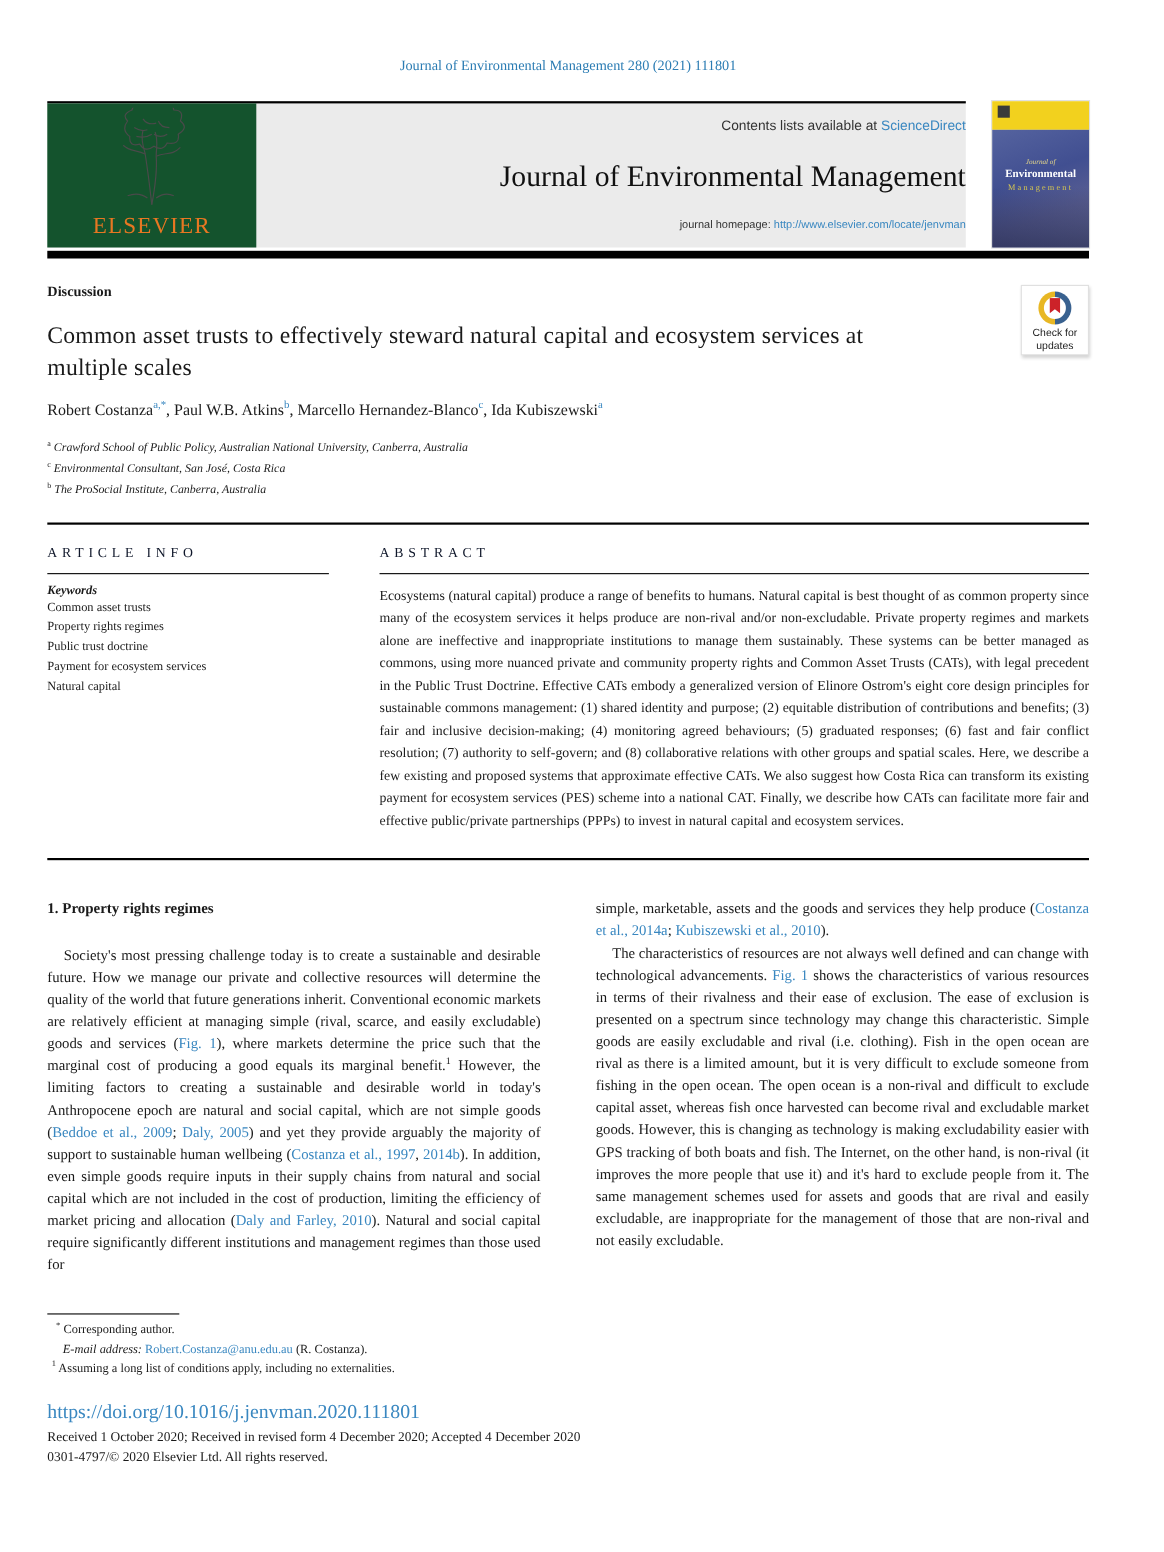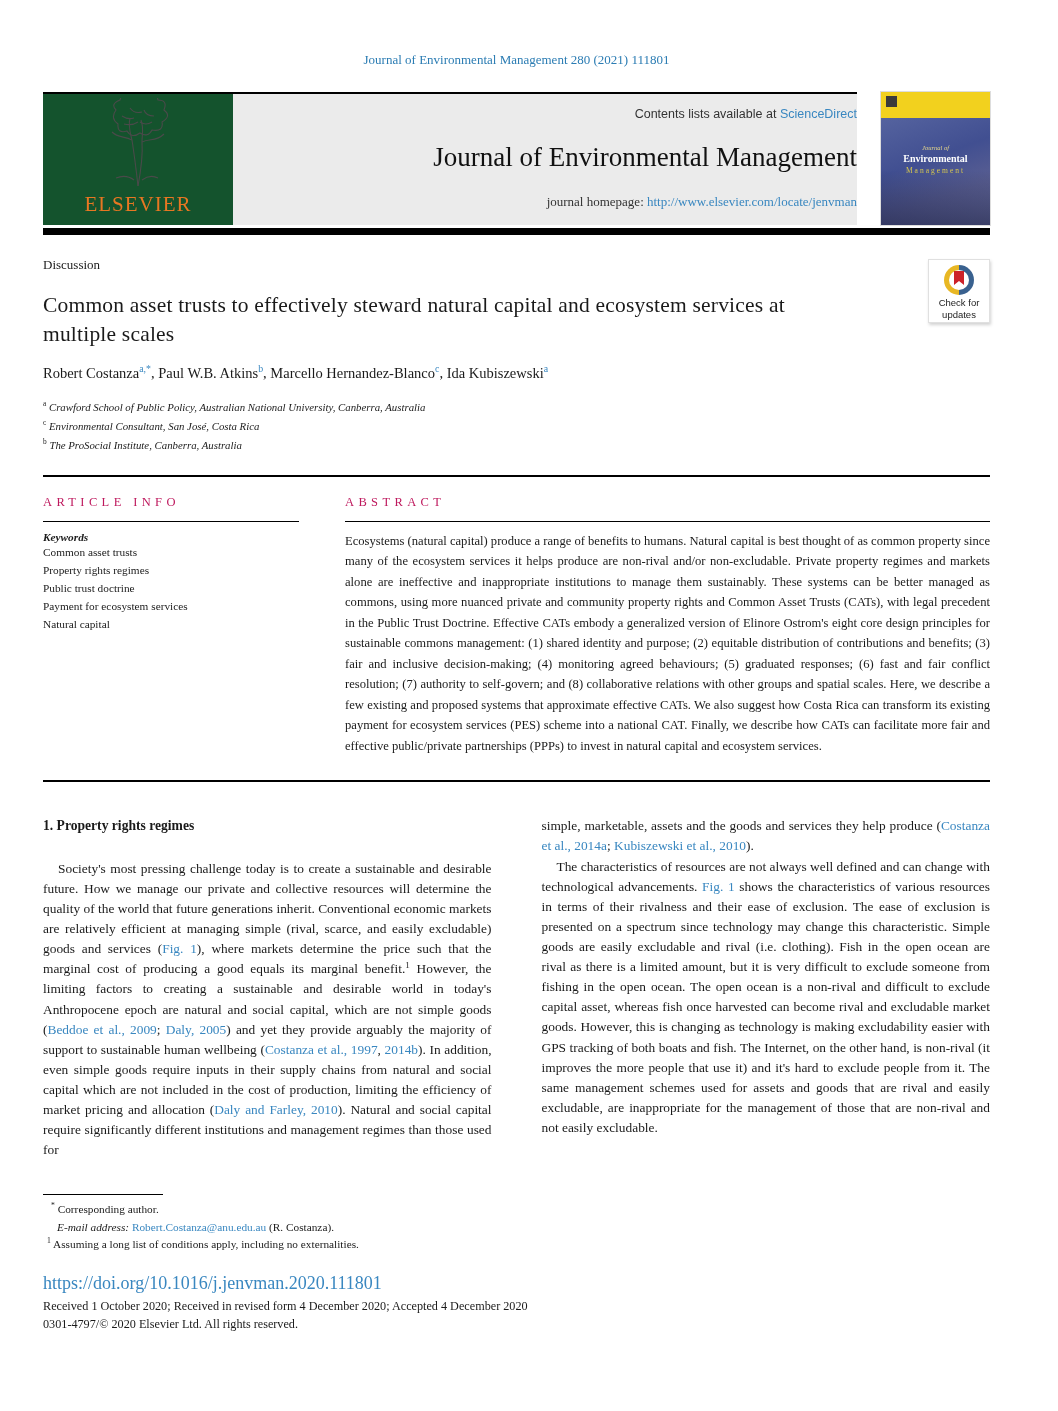--- a/index.html
+++ b/index.html
@@ -14,36 +14,36 @@
   .citation { text-align:center; font-size:13px; color:#2b7cb3; margin-bottom:24px; }
 
   
   .masthead-row { display:flex; align-items:flex-start; }
   .masthead-box { flex:1; border-top:2px solid #000; background:#ebebeb; display:flex; height:133px; }
   .logo-cell { width:190px; background:#14532d; display:flex; flex-direction:column; align-items:center; padding-top:4px; }
   .elsevier-word { color:#e87722; font-size:21px; letter-spacing:1px; margin-top:-2px; }
   .mast-center { flex:1; display:flex; flex-direction:column; align-items:flex-end; justify-content:space-between; padding:13px 0 15px; }
   .contents-line { font-family:"Liberation Sans", sans-serif; font-size:12.5px; color:#333; }
   .journal-title { font-size:27px; color:#111; }
-  .homepage-line { font-family:Liberation Serif, serif; font-size:13px; color:#333; }
+  .homepage-line { font-family:Liberation Sans, sans-serif; font-size:10px; color:#333; }
   .link { color:#3987c0; text-decoration:none; cursor:pointer; }
-  .cover-thumb { width:109px; height:133px; margin-left:24px; display:flex; flex-direction:column; box-shadow:0 0 0 1px #ddd; }
+  .cover-thumb { width:88px; height:133px; margin-left:24px; display:flex; flex-direction:column; box-shadow:0 0 0 1px #ddd; }
   .cover-top { height:26px; background:#f2d11e; position:relative; }
   .cover-logo { position:absolute; left:5px; top:4px; width:11px; height:11px; background:#3a3a3a; }
   .cover-body { flex:1; background:linear-gradient(160deg,#55639f 0%,#414f91 40%,#5a5f92 70%,#6b6f9d 100%); position:relative; padding-top:26px; text-align:center; }
   .cover-body:before { content:""; position:absolute; left:0; bottom:0; width:100%; height:55px;
     background:linear-gradient(0deg, rgba(20,25,60,.55), rgba(20,25,60,0)); }
   .cover-t1 { font-size:6.5px; color:#e8d98a; font-style:italic; }
   .cover-t2 { font-size:10px; color:#fff; font-weight:bold; margin-top:2px; }
   .cover-t3 { font-size:7.5px; color:#d9c94f; letter-spacing:2px; margin-top:2px; }
   .black-bar { height:7px; background:#000; margin-top:3px; }
 
   
   .title-row { display:flex; justify-content:space-between; margin-top:22px; }
-  .type-label { font-size:13px; margin-bottom:18px; }
+  .type-label { font-size:13px; margin-bottom:18px;font-weight:bold; }
   .article-title { font-size:21.5px; line-height:1.35; font-weight:500; max-width:810px; letter-spacing:.2px; }
   .badge { width:62px; text-align:center; border:1px solid #e0e0e0; box-shadow:1px 2px 3px rgba(0,0,0,.18); padding:5px 2px 4px; height:64px; margin-top:2px; }
   .badge-circle { width:30px; height:30px; border-radius:50%; margin:0 auto 2px;
     background:conic-gradient(#39618f 0 50%, #e8b724 50% 100%); position:relative; }
   .badge-circle:after { content:""; position:absolute; left:5px; top:5px; width:20px; height:20px; border-radius:50%; background:#fff; }
   .badge-mark { position:absolute; left:10px; top:6px; width:10px; height:14px; background:#cc2229; z-index:2;
     clip-path:polygon(0 0,100% 0,100% 100%,50% 72%,0 100%); }
   .badge-label { font-family:"Liberation Sans", sans-serif; font-size:9.5px; color:#222; line-height:1.25; }
 
   
@@ -55,21 +55,21 @@
   .aff .it, .it { font-style:italic; }
 
   
   .rule-thick { border-top:2px solid #000; margin-top:20px; }
   .rule-thick2 { border-top:2px solid #000; }
 
   
   .info-abs { display:flex; padding:18px 0 24px; }
   .info-col { width:256px; margin-right:46px; flex-shrink:0; }
   .abs-col { flex:1; }
-  .col-heading { font-size:12.5px; letter-spacing:.35em; color:#be185d; }
+  .col-heading { font-size:12.5px; letter-spacing:.35em; color:#0f172a; }
   .heading-rule { border-top:1px solid #000; margin:11px 0 9px; }
   .kw-label { font-size:11.3px; font-style:italic; font-weight:bold; }
   .kw { font-size:11.3px; line-height:1.6; }
   .abstract-text { font-size:12.6px; line-height:1.63; text-align:justify; }
 
   
   .body-cols { display:flex; gap:50px; margin-top:34px; }
   .bcol { flex:1; font-size:13.4px; line-height:1.5; text-align:justify; }
   .section-h { font-size:13.6px; font-weight:bold; margin-bottom:22px; }
   .indent { text-indent:15px; }

